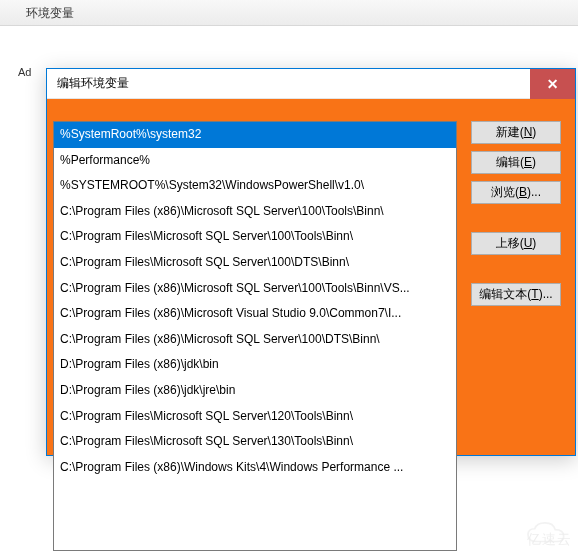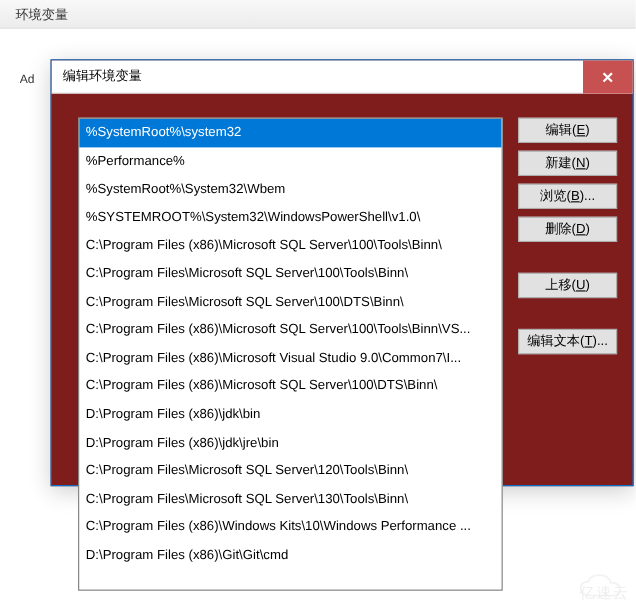--- a/index.html
+++ b/index.html
@@ -1,29 +1,29 @@
 <!DOCTYPE html>
 <html><head>
   <meta charset="utf-8">
   <style>
     * { box-sizing: border-box; margin: 0; padding: 0; }
     body { font-family: "Microsoft YaHei", "Segoe UI", sans-serif; font-size: 12px; background: #fff; width: 578px; height: 559px; overflow: hidden; position: relative; }
     
-    .outer-window { position: absolute; top: 0; left: 0; right: 0; height: 26px; background: linear-gradient(#f8f8f8, #ececec); border-bottom: 1px solid #d8d8d8; padding: 5px 14px; font-size: 12px; color: #333; }
+    .outer-window { position: absolute; top: 0; left: 0; right: 0; height: 26px; background: linear-gradient(#f8f8f8, #ececec); border-bottom: 1px solid #d8d8d8; padding: 5px 26px; font-size: 12px; color: #333; }
     
     .outer-body { position: absolute; top: 26px; left: 0; right: 0; bottom: 0; padding: 10px 0 0 18px; }
     .outer-label { font-size: 11px; color: #333; margin-bottom: 4px; }
     
-    .dialog { position: absolute; top: 54px; left: 46px; width: 530px; height: 388px; border: 1px solid #0078d7; background: #7f1d1d; box-shadow: 0 4px 20px rgba(0,0,0,0.2); }
+    .dialog { position: absolute; top: 68px; left: 46px; width: 530px; height: 388px; border: 1px solid #0078d7; background: #f97316; box-shadow: 0 4px 20px rgba(0,0,0,0.2); }
     
     .titlebar { height: 30px; background: #fff; display: flex; align-items: center; padding: 0 0 0 10px; border-bottom: 1px solid #e5e5e5; }
     .titlebar-text { flex: 1; font-size: 12px; color: #000; }
     .close-btn { width: 45px; height: 30px; background: #c75050; color: #fff; display: flex; align-items: center; justify-content: center; font-size: 14px; font-weight: bold; cursor: pointer; }
     
-    .dialog-body { padding: 22px 14px 14px 24px; display: flex; gap: 14px; height: calc(100% - 30px); }
+    .dialog-body { padding: 22px 14px 14px 6px; display: flex; gap: 14px; height: calc(100% - 30px); }
     
     .listbox { flex: 1; border: 1px solid #7a7a7a; background: #fff; overflow-y: auto; height: 430px; }
     .list-item { padding: 3px 6px; font-size: 12px; color: #000; cursor: default; white-space: nowrap; overflow: hidden; text-overflow: ellipsis; border-bottom: 1px solid transparent; line-height: 1.55; }
     .list-item.selected { background: #0078d7; color: #fff; }
     
     .button-col { width: 90px; display: flex; flex-direction: column; gap: 7px; }
     .button-gap { height: 14px; }
     .btn { height: 23px; border: 1px solid #adadad; background: #e1e1e1; font-size: 12px; color: #000; cursor: pointer; text-align: center; line-height: 21px; padding: 0 4px; }
     .underline { text-decoration: underline; }
     
@@ -48,48 +48,43 @@
     <span class="titlebar-text">编辑环境变量</span>
     <div class="close-btn">
       <span>✕</span>
     </div>
   </div>
 
   <div class="dialog-body">
     <div class="listbox" id="listbox">
         <div class="list-item selected">%SystemRoot%\system32</div>
         <div class="list-item">%Performance%</div>
-        <div class="list-item">%SystemRoot%\System32\Wbem</div>
         <div class="list-item">%SYSTEMROOT%\System32\WindowsPowerShell\v1.0\</div>
         <div class="list-item">C:\Program Files (x86)\Microsoft SQL Server\100\Tools\Binn\</div>
         <div class="list-item">C:\Program Files\Microsoft SQL Server\100\Tools\Binn\</div>
         <div class="list-item">C:\Program Files\Microsoft SQL Server\100\DTS\Binn\</div>
         <div class="list-item">C:\Program Files (x86)\Microsoft SQL Server\100\Tools\Binn\VS...</div>
         <div class="list-item">C:\Program Files (x86)\Microsoft Visual Studio 9.0\Common7\I...</div>
         <div class="list-item">C:\Program Files (x86)\Microsoft SQL Server\100\DTS\Binn\</div>
         <div class="list-item">D:\Program Files (x86)\jdk\bin</div>
         <div class="list-item">D:\Program Files (x86)\jdk\jre\bin</div>
         <div class="list-item">C:\Program Files\Microsoft SQL Server\120\Tools\Binn\</div>
         <div class="list-item">C:\Program Files\Microsoft SQL Server\130\Tools\Binn\</div>
-        <div class="list-item">C:\Program Files (x86)\Windows Kits\10\Windows Performance ...</div>
-        <div class="list-item">D:\Program Files (x86)\Git\Git\cmd</div>
+        <div class="list-item">C:\Program Files (x86)\Windows Kits\4\Windows Performance ...</div>
       </div>
 
     <div class="button-col">
       <button class="btn">
+        <span>新建(</span><span class="underline">N</span><span>)</span>
+      </button>
+      <button class="btn">
         <span>编辑(</span><span class="underline">E</span><span>)</span>
       </button>
       <button class="btn">
-        <span>新建(</span><span class="underline">N</span><span>)</span>
-      </button>
-      <button class="btn">
         <span>浏览(</span><span class="underline">B</span><span>)...</span>
-      </button>
-      <button class="btn">
-        <span>删除(</span><span class="underline">D</span><span>)</span>
       </button>
       <div class="button-gap"></div>
       <button class="btn">
         <span>上移(</span><span class="underline">U</span><span>)</span>
       </button>
       <div class="button-gap"></div>
       <button class="btn">
         <span>编辑文本(</span><span class="underline">T</span><span>)...</span>
       </button>
     </div>

